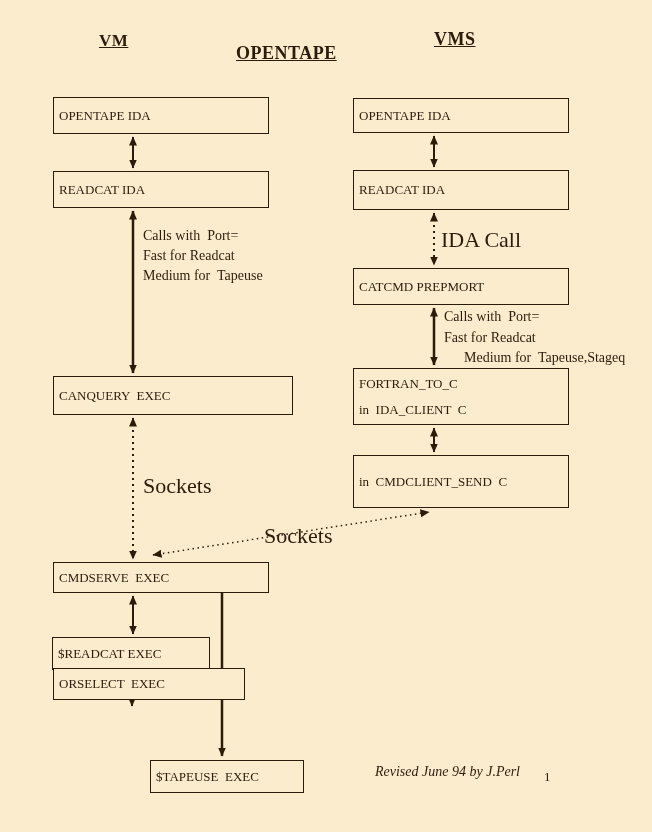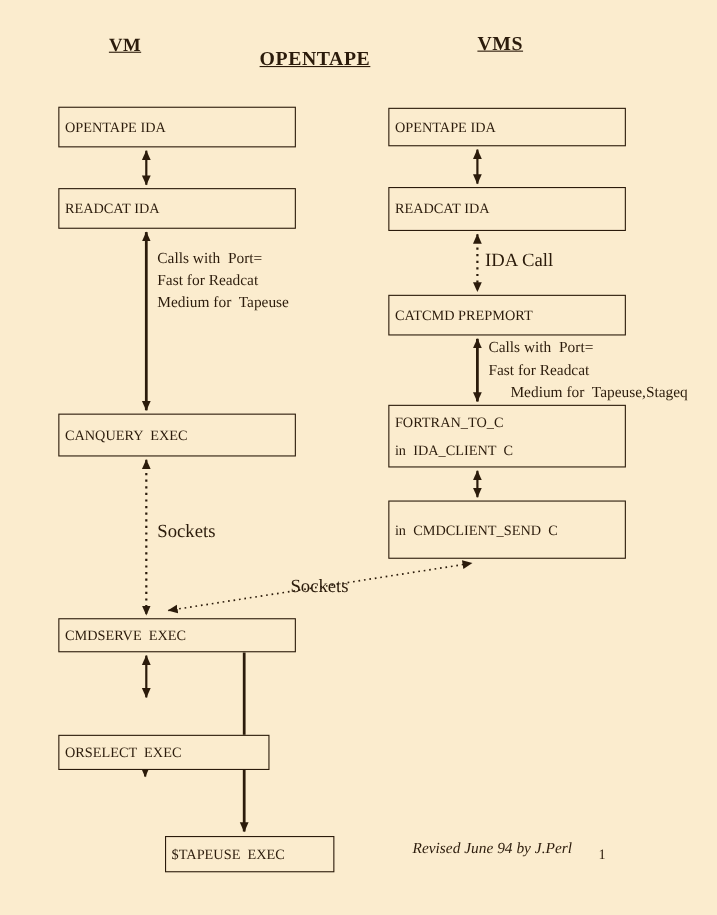--- a/index.html
+++ b/index.html
@@ -37,21 +37,21 @@
     line-height: 26px;
     margin-left: 22px;
   }
   .note-line {
     position: absolute;
     font-size: 14px;
     white-space: pre;
   }
   .conn-label {
     position: absolute;
-    font-size: 17px;
+    font-size: 22px;
     white-space: pre;
     text-align: right;
   }
   .footer-note {
     position: absolute;
     font-style: italic;
     font-size: 14px;
     white-space: pre;
   }
   .page-num {
@@ -98,25 +98,28 @@
 
     <line x1="153" y1="555" x2="429" y2="512" stroke="#2B1B0B" stroke-width="1.5" stroke-dasharray="1.5 3.5" marker-start="url(#ahs)" marker-end="url(#ahe)"></line>
   </svg>
 
   <div class="box" style="left:31px; top:97px; width:216px; height:37px;">
     <span>OPENTAPE IDA</span>
   </div>
   <div class="box" style="left:31px; top:171px; width:216px; height:37px;">
     <span>READCAT IDA</span>
   </div>
-  <div class="box" style="left:31px; top:376px; width:216px; height:39px;">
+  <div class="box" style="left:31px; top:376px; width:240px; height:39px;">
     <span>CANQUERY  EXEC</span>
   </div>
   <div class="box" style="left:31px; top:562px; width:216px; height:31px;">
     <span>CMDSERVE  EXEC</span>
+  </div>
+  <div class="box" style="left:30px; top:637px; width:158px; height:33px;">
+    <span>$READCAT EXEC</span>
   </div>
   <div class="box" style="left:31px; top:668px; width:192px; height:32px;">
     <span>ORSELECT  EXEC</span>
   </div>
   <div class="box" style="left:128px; top:760px; width:154px; height:33px;">
     <span>$TAPEUSE  EXEC</span>
   </div>
 
   <div class="box" style="left:331px; top:98px; width:216px; height:35px;">
     <span>OPENTAPE IDA</span>

